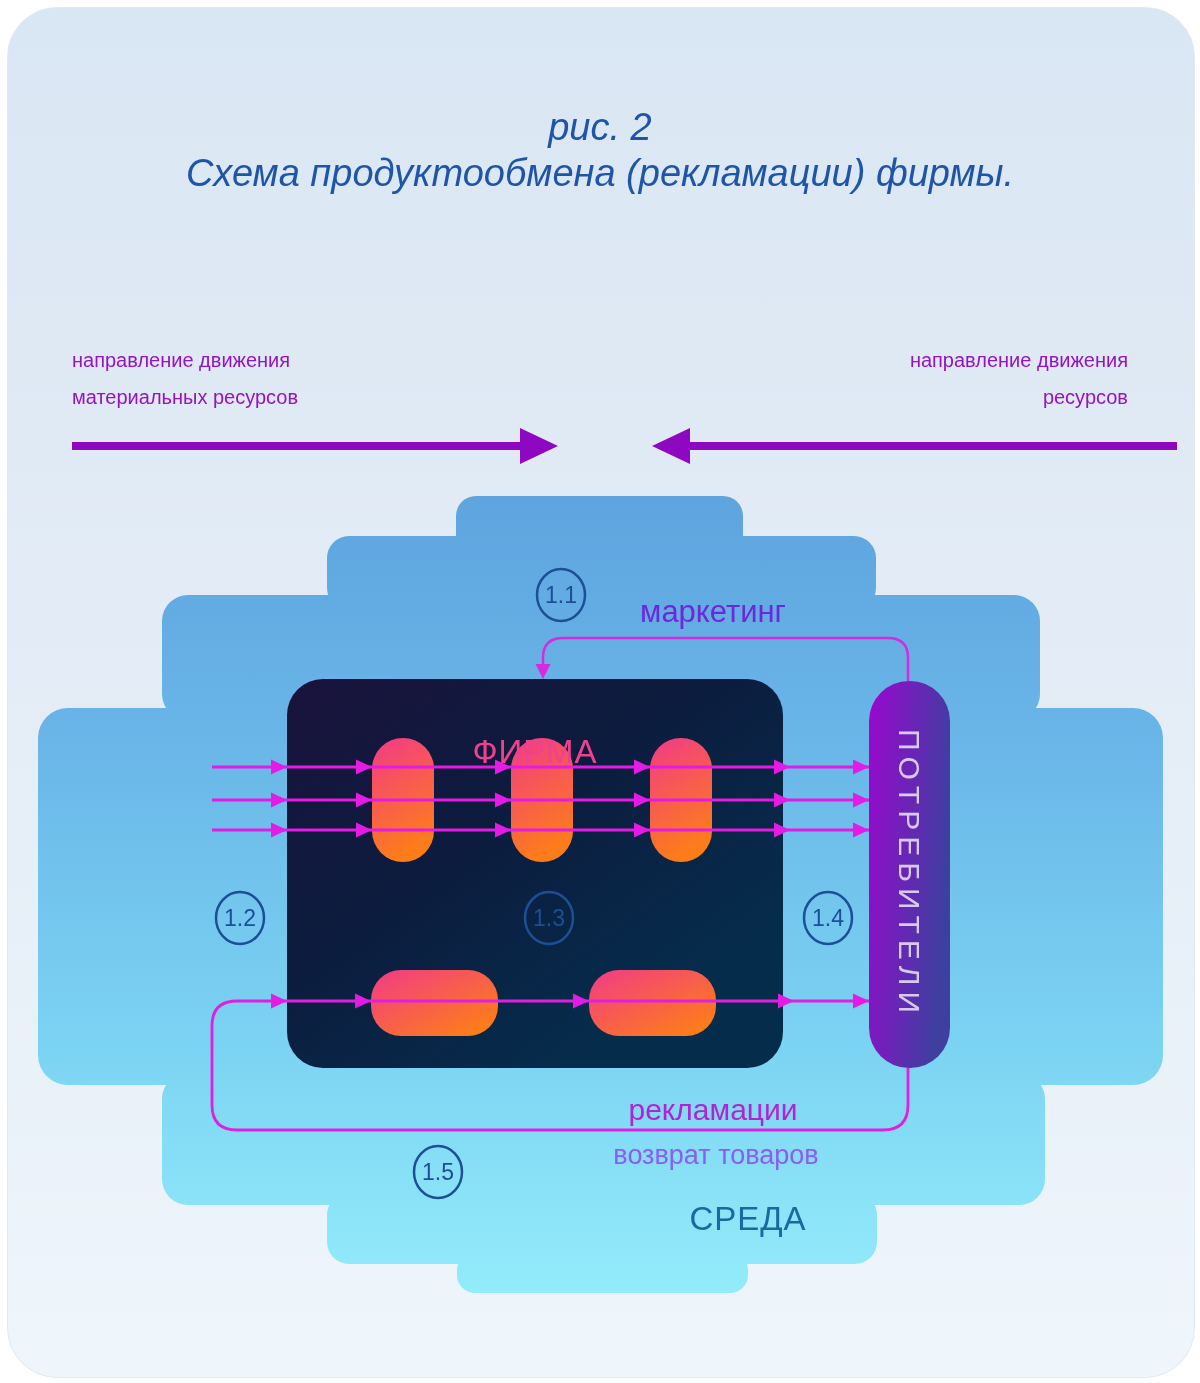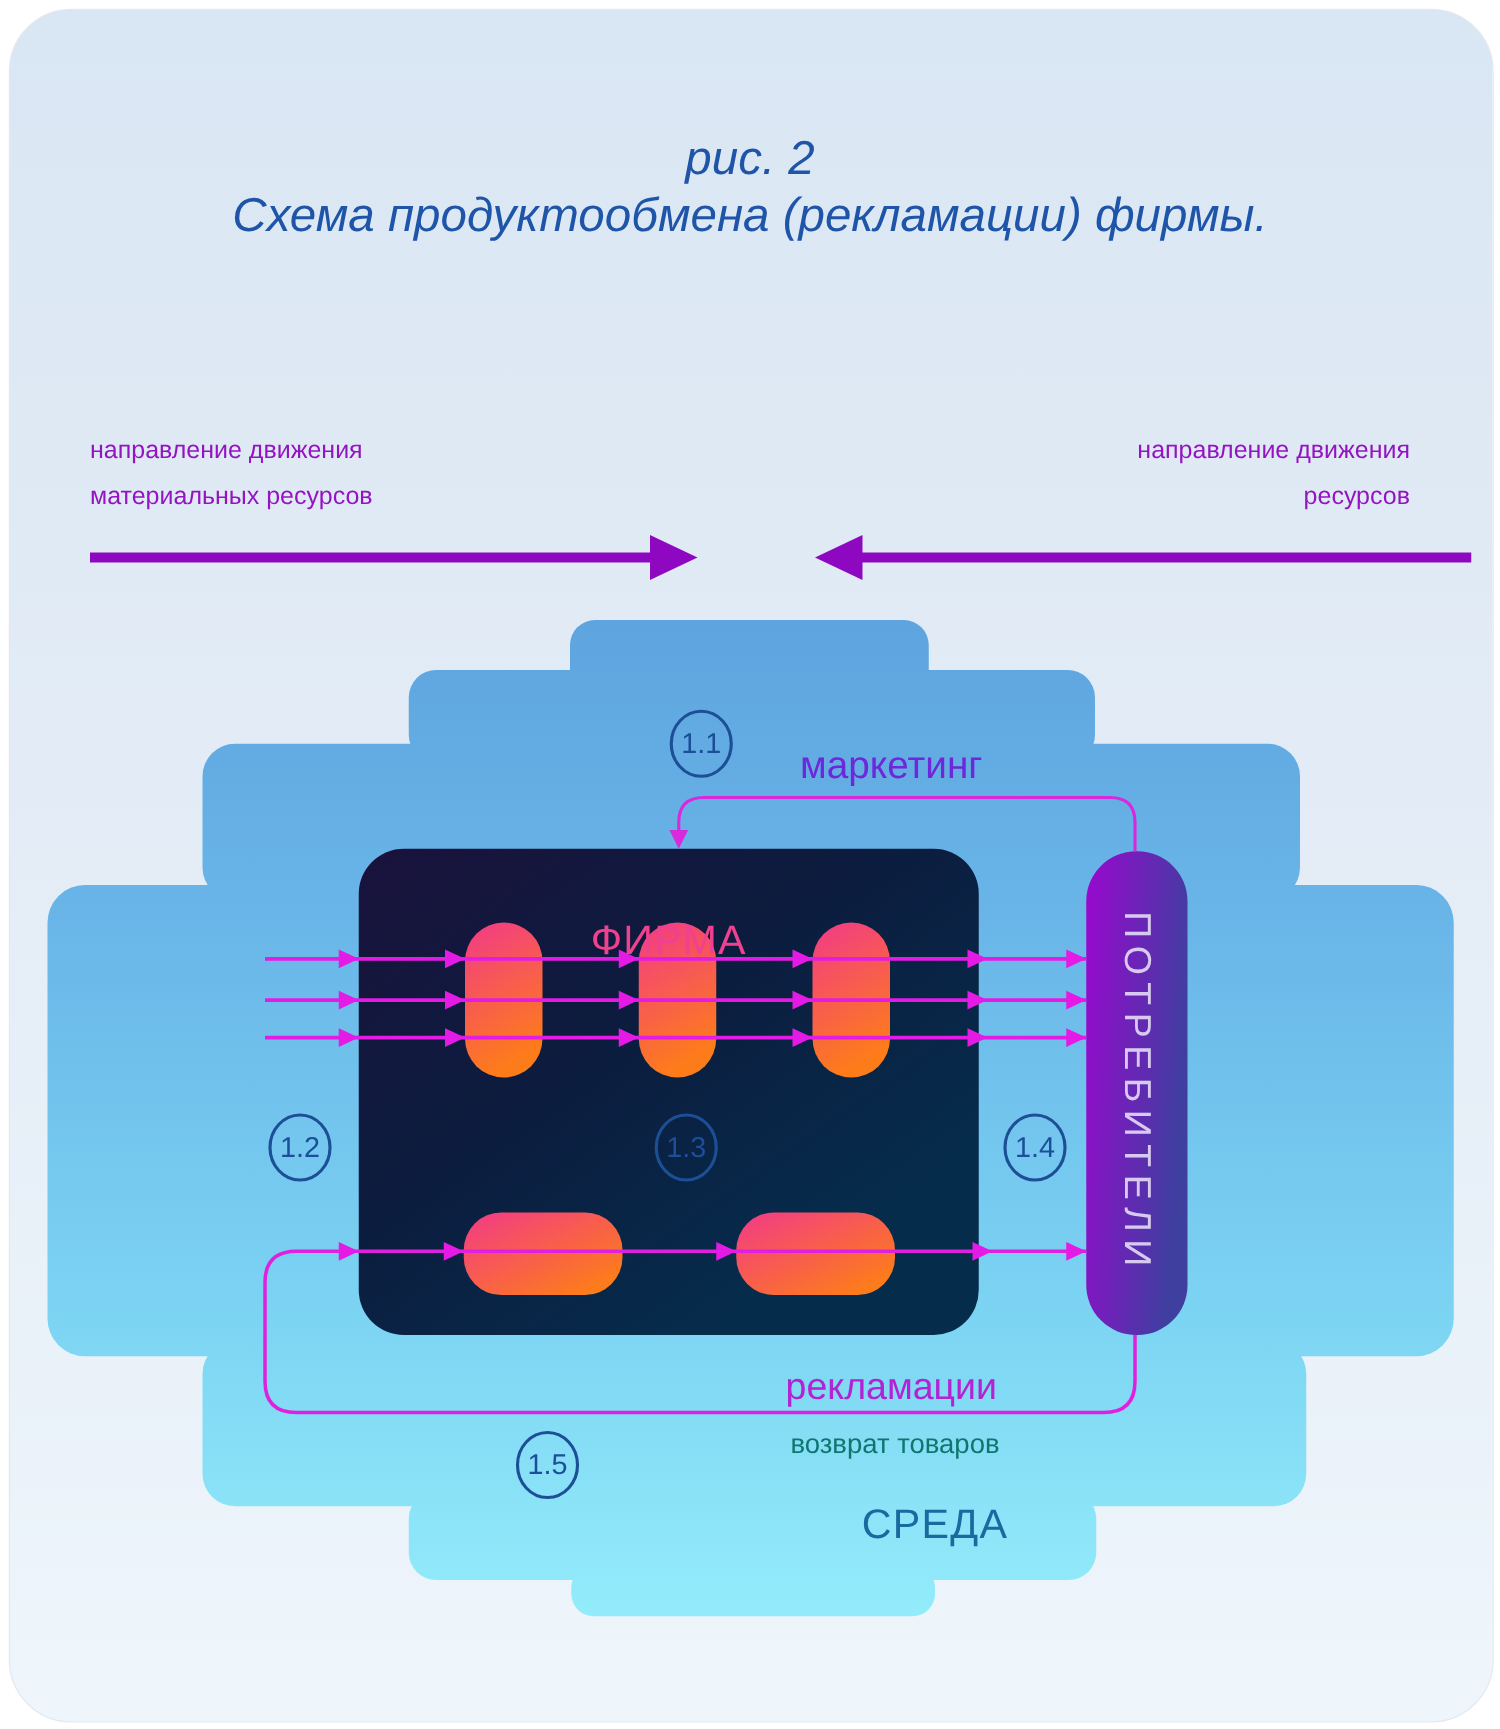--- a/index.html
+++ b/index.html
@@ -10,21 +10,21 @@
   svg.layer{position:absolute;left:0;top:0;}
   .abs{position:absolute;}
   .center{transform:translate(-50%,-50%);}
   .title{width:100%;text-align:center;color:#1e55a9;font-size:38px;line-height:46px;}
   .legend{color:#9414c2;font-size:20px;line-height:37px;}
   .legend.left{text-align:left;}
   .legend.right{text-align:right;}
   .flowlabel{white-space:nowrap;}
   .lbl-marketing{color:#6d28d9;font-size:31px;}
   .lbl-reclam{color:#b322d3;font-size:30px;}
-  .lbl-returns{color:#0f766e;font-size:22px;}
+  .lbl-returns{color:#8b5cf6;font-size:27px;}
   .lbl-sreda{color:#1a6aa0;font-size:33px;letter-spacing:1px;}
   .lbl-firma{color:#f0418f;font-size:33px;letter-spacing:1px;margin-top:40px;}
   .lbl-cons{color:#d8c9f0;font-size:30px;letter-spacing:6px;white-space:nowrap;
             width:400px;text-align:center;transform:translate(-50%,-50%) rotate(90deg);}
   .nodecircle{color:#1c4e9a;font-size:23px;}
 </style>
 </head>
 <body>
 
 <div class="card"></div>

